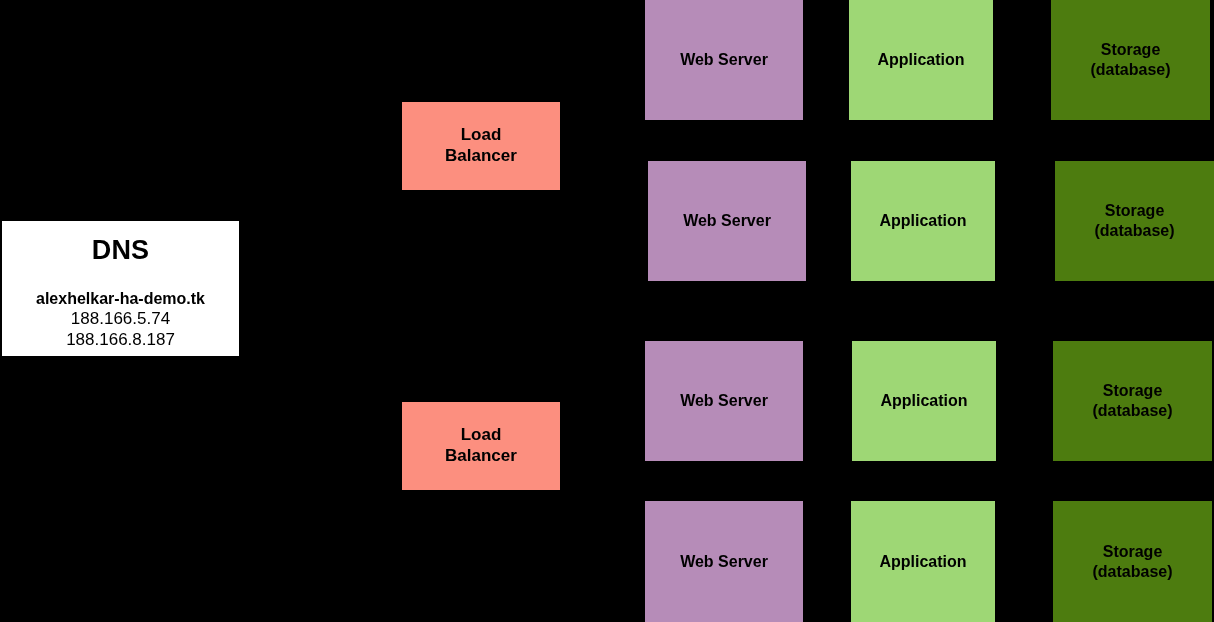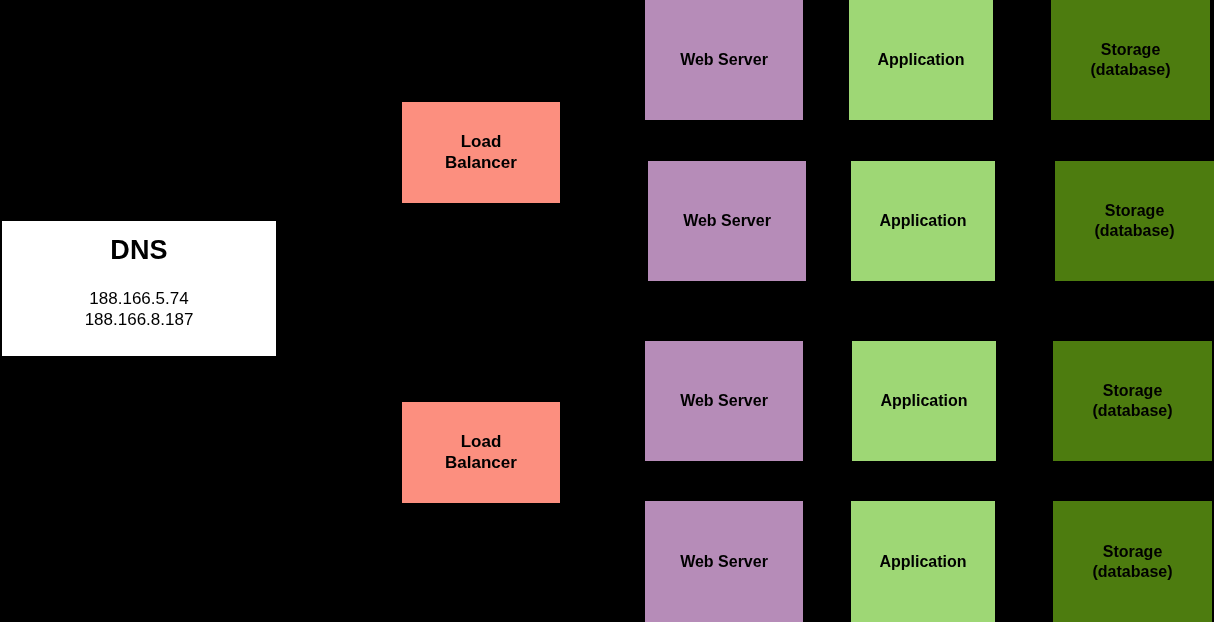--- a/index.html
+++ b/index.html
@@ -28,21 +28,21 @@
   }
   .node .line {
     display: block;
     white-space: nowrap;
   }
 
   
   .dns {
     left: 2px;
     top: 221px;
-    width: 274px;
+    width: 237px;
     height: 135px;
     background: #ffffff;
     justify-content: flex-start;
     padding-top: 13px;
   }
   .dns-title {
     font-size: 27px;
     font-weight: bold;
     letter-spacing: 0.2px;
     margin-bottom: 22px;
@@ -54,21 +54,21 @@
   }
   .dns-ip {
     font-size: 17px;
     font-weight: normal;
     text-align: center;
   }
 
   
   .lb {
     width: 158px;
-    height: 101px;
+    height: 88px;
     background: #fc8f7f;
     font-size: 17px;
     font-weight: bold;
   }
   .lb-1 { left: 402px; top: 102px; }
   .lb-2 { left: 402px; top: 402px; }
 
   
   .web {
     width: 158px;
@@ -110,20 +110,21 @@
   .r4.app { left: 851px; top: 501px; height: 121px; }
   .r4.sto { left: 1053px; top: 501px; height: 121px; }
 </style>
 </head>
 <body>
 
 <div id="diagram">
 
   <div class="node dns">
     <span class="line dns-title">DNS</span>
+    <span class="line dns-domain">alexhelkar-ha-demo.tk</span>
     <span class="line dns-ip">188.166.5.74</span>
     <span class="line dns-ip">188.166.8.187</span>
   </div>
 
   <div class="node lb lb-1">
     <span class="line">Load</span>
     <span class="line">Balancer</span>
   </div>
   <div class="node lb lb-2">
     <span class="line">Load</span>

